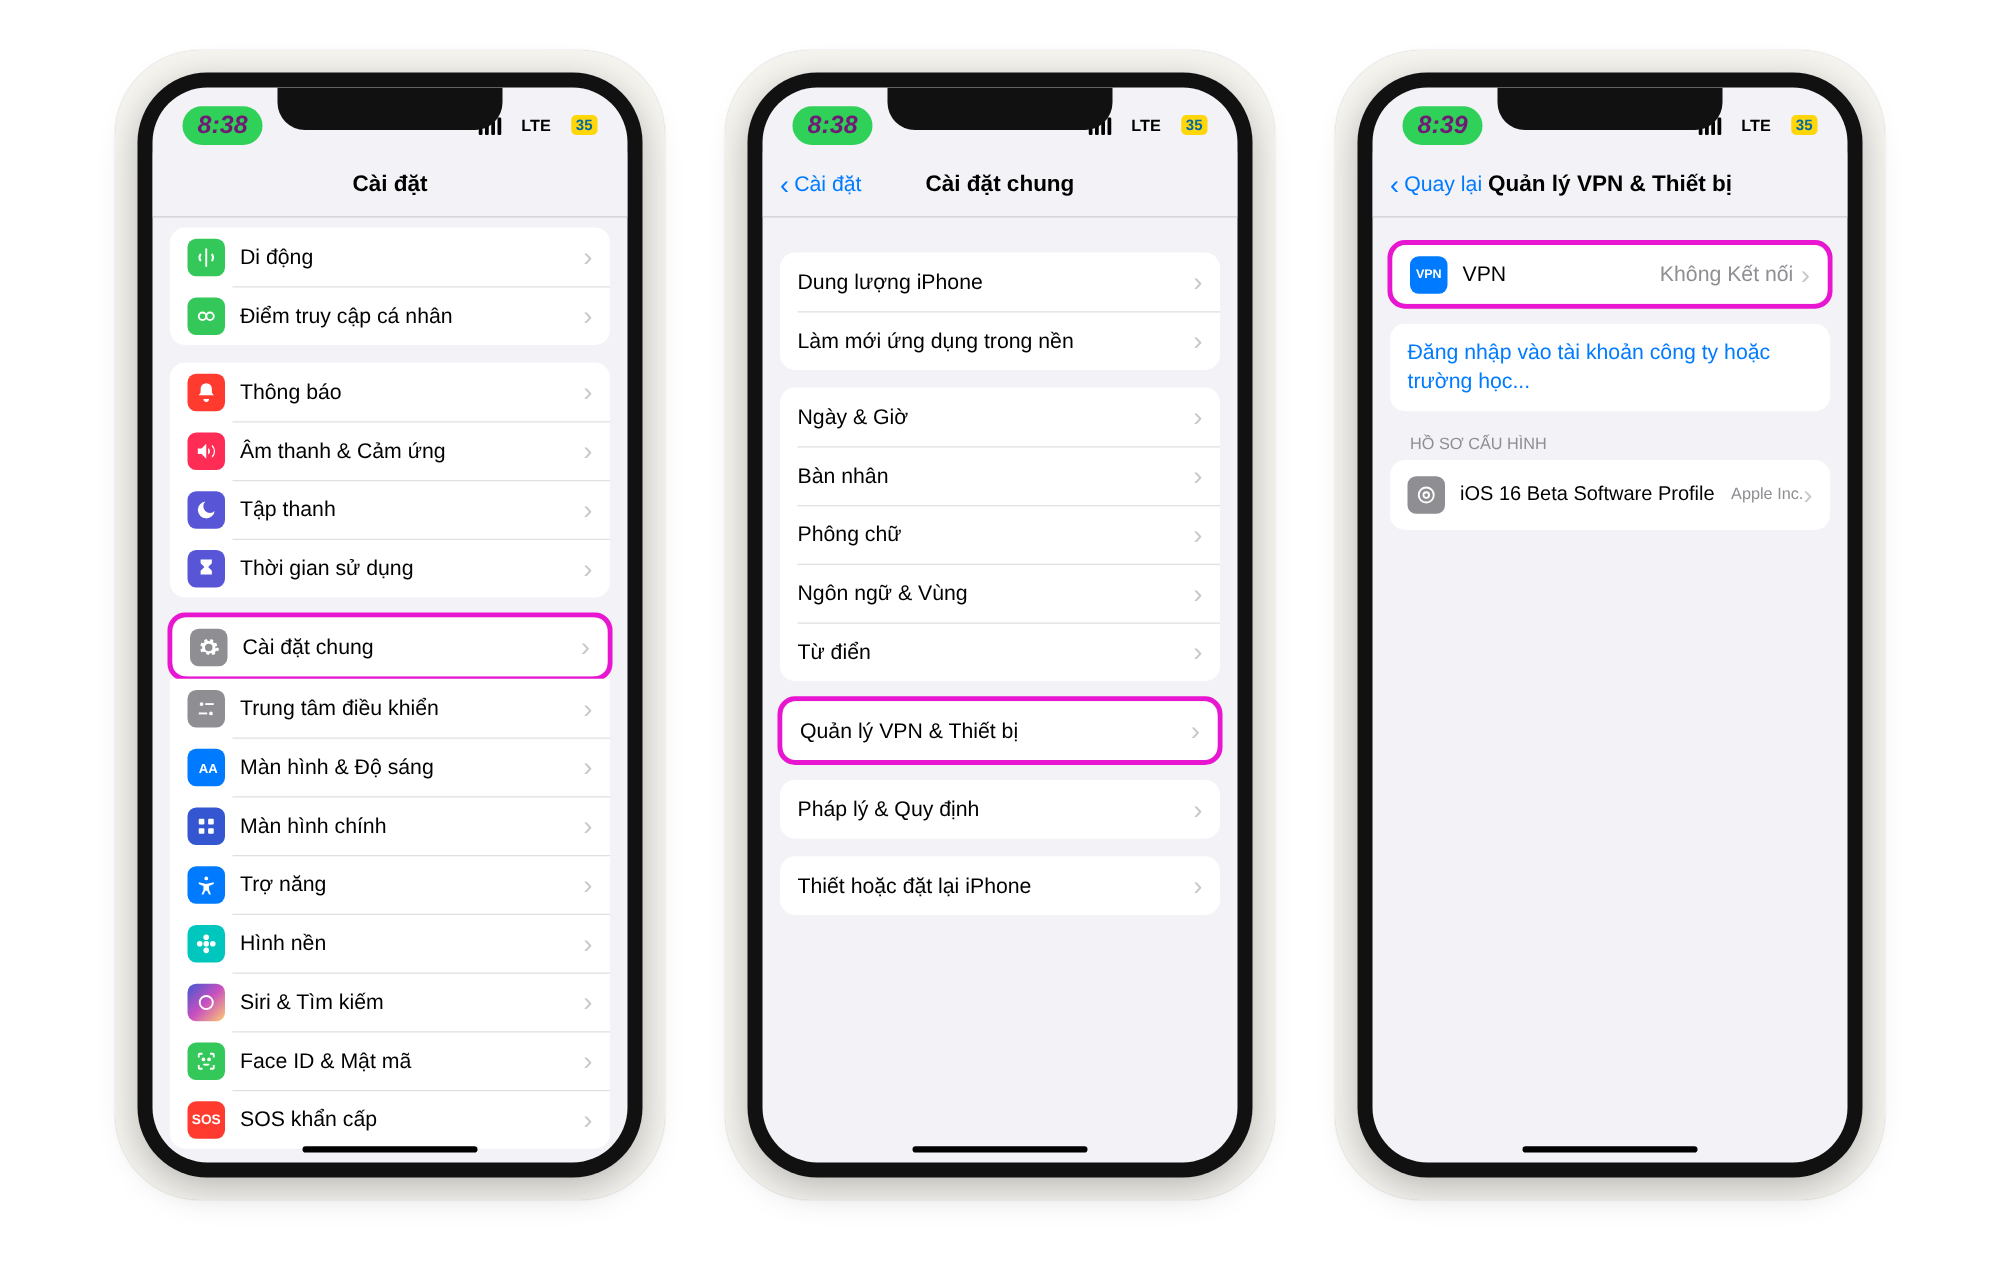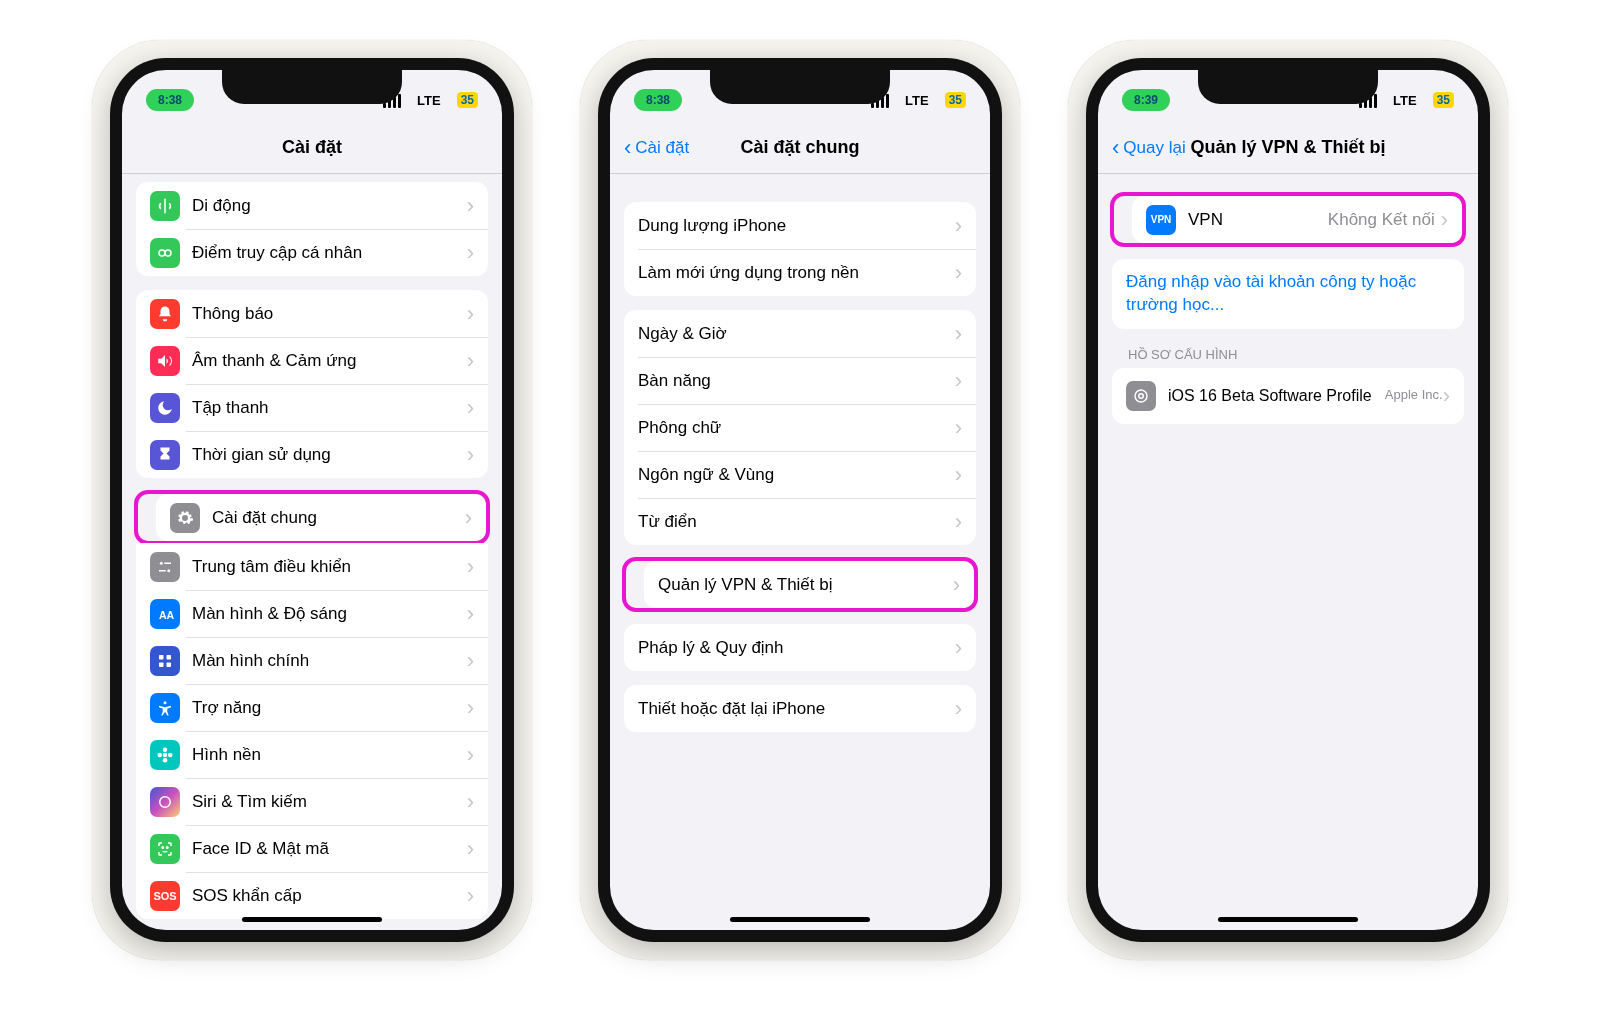--- a/index.html
+++ b/index.html
@@ -4,21 +4,21 @@
 <style>
   * { margin: 0; padding: 0; box-sizing: border-box; font-family: -apple-system, 'Helvetica Neue', Arial, sans-serif; }
   html, body { background: #fff; width: 1600px; height: 1026px; }
   .canvas { display: flex; gap: 48px; padding: 40px 20px; justify-content: center; }
   .phone { width: 440px; height: 920px; position: relative; }
   .phone-frame { position: absolute; inset: 0; border-radius: 68px; background: #f6f5f0; padding: 18px; box-shadow: 0 0 1px rgba(0,0,0,.25); }
   .phone-body { width: 100%; height: 100%; border-radius: 56px; background: #111; padding: 12px; box-shadow: 0 8px 30px rgba(0,0,0,.25); }
   .screen { width: 100%; height: 100%; border-radius: 44px; background: #f2f2f7; overflow: hidden; position: relative; }
   .notch { position: absolute; top: 0; left: 50%; transform: translateX(-50%); width: 180px; height: 34px; background: #111; border-bottom-left-radius: 22px; border-bottom-right-radius: 22px; z-index: 10; }
   .status { height: 52px; display: flex; align-items: center; justify-content: space-between; padding: 8px 24px 0; }
-  .time-pill { background: #30d158; color: #0c4a6e; font-weight: 600; font-size: 12px; padding: 4px 12px; border-radius: 16px; }
+  .time-pill { background: #30d158; color: #701a75; font-weight: 600; font-size: 20px; padding: 4px 12px; border-radius: 16px; font-style: italic; }
   .signal-box { display: flex; align-items: flex-end; gap: 16px; font-size: 13px; font-weight: 600; }
   .bars { display: flex; align-items: flex-end; gap: 2px; }
   .bars span { width: 3px; background: #000; border-radius: 1px; }
   .bars span:nth-child(1){height:5px} .bars span:nth-child(2){height:8px} .bars span:nth-child(3){height:11px} .bars span:nth-child(4){height:14px}
   .batt { background: #ffd60a; color: #0369a1; padding: 1px 4px; border-radius: 4px; font-size: 12px; font-weight: 700; }
   .navbar { height: 52px; display: flex; align-items: center; justify-content: center; position: relative; background: #f2f2f7; border-bottom: 0.5px solid rgba(0,0,0,0.15); }
   .nav-title { font-size: 18px; font-weight: 600; }
   .nav-back { position: absolute; left: 14px; display: flex; align-items: center; color: #007aff; font-size: 17px; gap: 2px; }
   .chev-back { font-size: 22px; font-weight: 400; line-height: 1; margin-right: 2px; }
   .content { height: calc(100% - 52px - 52px - 8px); overflow: hidden; padding: 0 14px; }
@@ -27,21 +27,21 @@
   .row { display: flex; align-items: center; height: 47px; padding: 0 14px; position: relative; }
   .row + .row::before { content: ""; position: absolute; top: 0; left: 50px; right: 0; height: 0.5px; background: #e0e0e3; }
   .row.no-icon + .row.no-icon::before { left: 14px; }
   .icon { width: 30px; height: 30px; border-radius: 7px; margin-right: 12px; display: flex; align-items: center; justify-content: center; flex-shrink: 0; }
   .icon svg { width: 18px; height: 18px; }
   .label { flex: 1; font-size: 17px; color: #000; }
   .value { font-size: 17px; color: #8e8e93; margin-right: 6px; }
   .sub { font-size: 13px; color: #8e8e93; }
   .chev { color: #c7c7cc; font-size: 22px; font-weight: 300; line-height: 1; }
   .highlight { border: 4px solid #e815d1; border-radius: 14px; margin: 12px -2px -2px; }
-  .highlight .group { margin-top: 0; margin-left: 18px; }
+  .highlight .group { margin-top: 0; }
   .section-header { font-size: 13px; color: #8e8e93; text-transform: uppercase; padding: 18px 16px 6px; }
   .link-text { color: #007aff; }
   .row.multi { height: auto; padding: 12px 14px; }
   .row.multi .multiline { line-height: 1.35; }
   .row.profile { height: 56px; }
   .profile-col { display: flex; flex-direction: row; flex: 1; }
   .home-ind { position: absolute; bottom: 8px; left: 50%; transform: translateX(-50%); width: 140px; height: 5px; background: #000; border-radius: 3px; }
   
   .ic-cell{background:#34c759}.ic-hot{background:#34c759}.ic-notif{background:#ff3b30}.ic-sound{background:#ff2d55}.ic-focus{background:#5856d6}.ic-screentime{background:#5856d6}.ic-general{background:#8e8e93}.ic-control{background:#8e8e93}.ic-display{background:#007aff}.ic-home{background:#3556d1}.ic-access{background:#007aff}.ic-wall{background:#00c7be}.ic-siri{background:linear-gradient(135deg,#4158d0,#c850c0,#ffcc70)}.ic-face{background:#34c759}.ic-sos{background:#ff3b30}.ic-vpn{background:#007aff}.ic-profile{background:#8e8e93}
   .sos-text{color:#fff;font-weight:800;font-size:11px;}
@@ -277,21 +277,21 @@
             <div class="chev">›</div>
           </div>
         </div>
 
         <div class="group">
           <div class="row no-icon">
                   <div class="label">Ngày &amp; Giờ</div>
                   <div class="chev">›</div>
                 </div>
           <div class="row no-icon">
-                  <div class="label">Bàn năng</div>
+                  <div class="label">Bàn nhân</div>
                   <div class="chev">›</div>
                 </div>
           <div class="row no-icon">
                   <div class="label">Phông chữ</div>
                   <div class="chev">›</div>
                 </div>
           <div class="row no-icon">
                   <div class="label">Ngôn ngữ &amp; Vùng</div>
                   <div class="chev">›</div>
                 </div>

